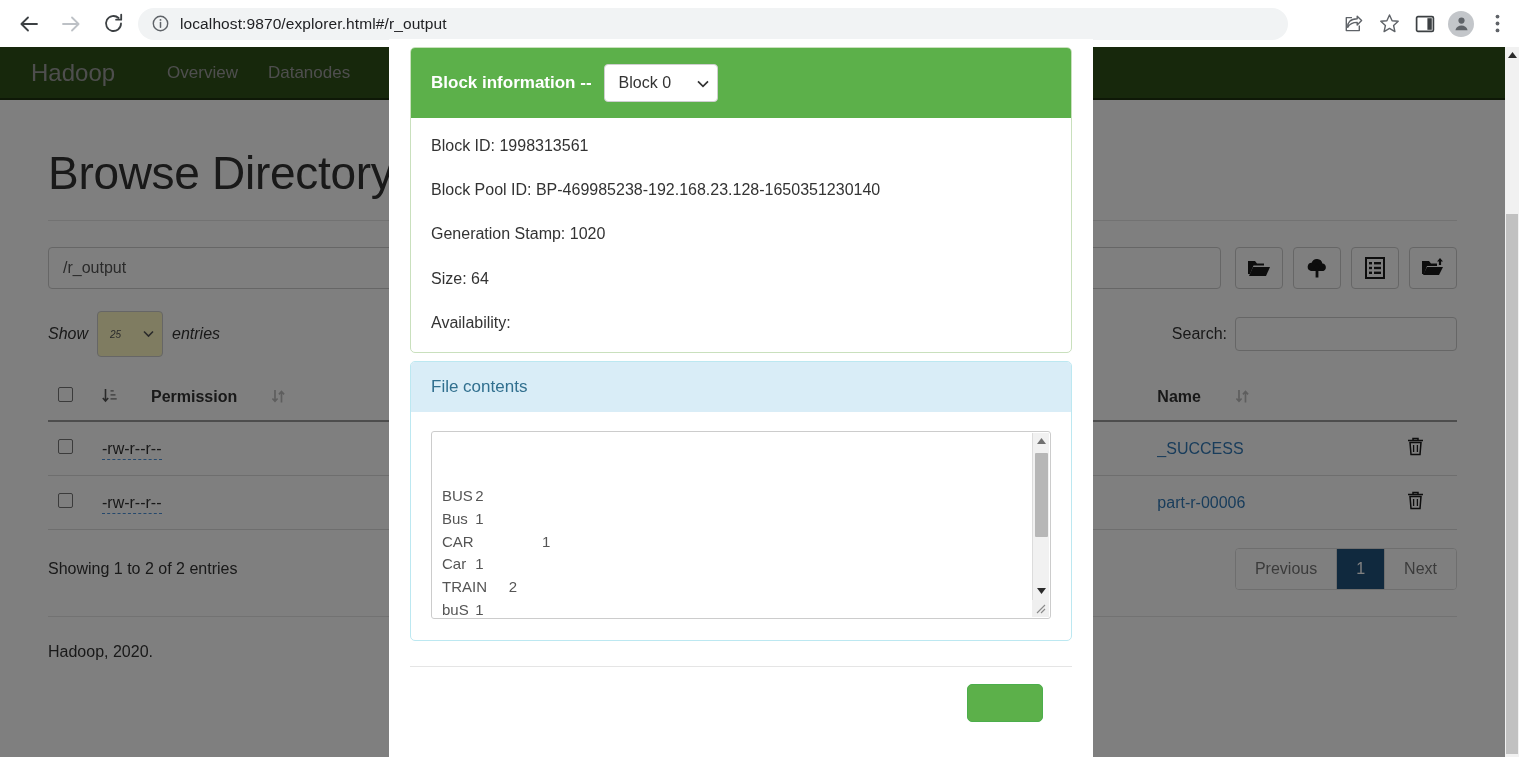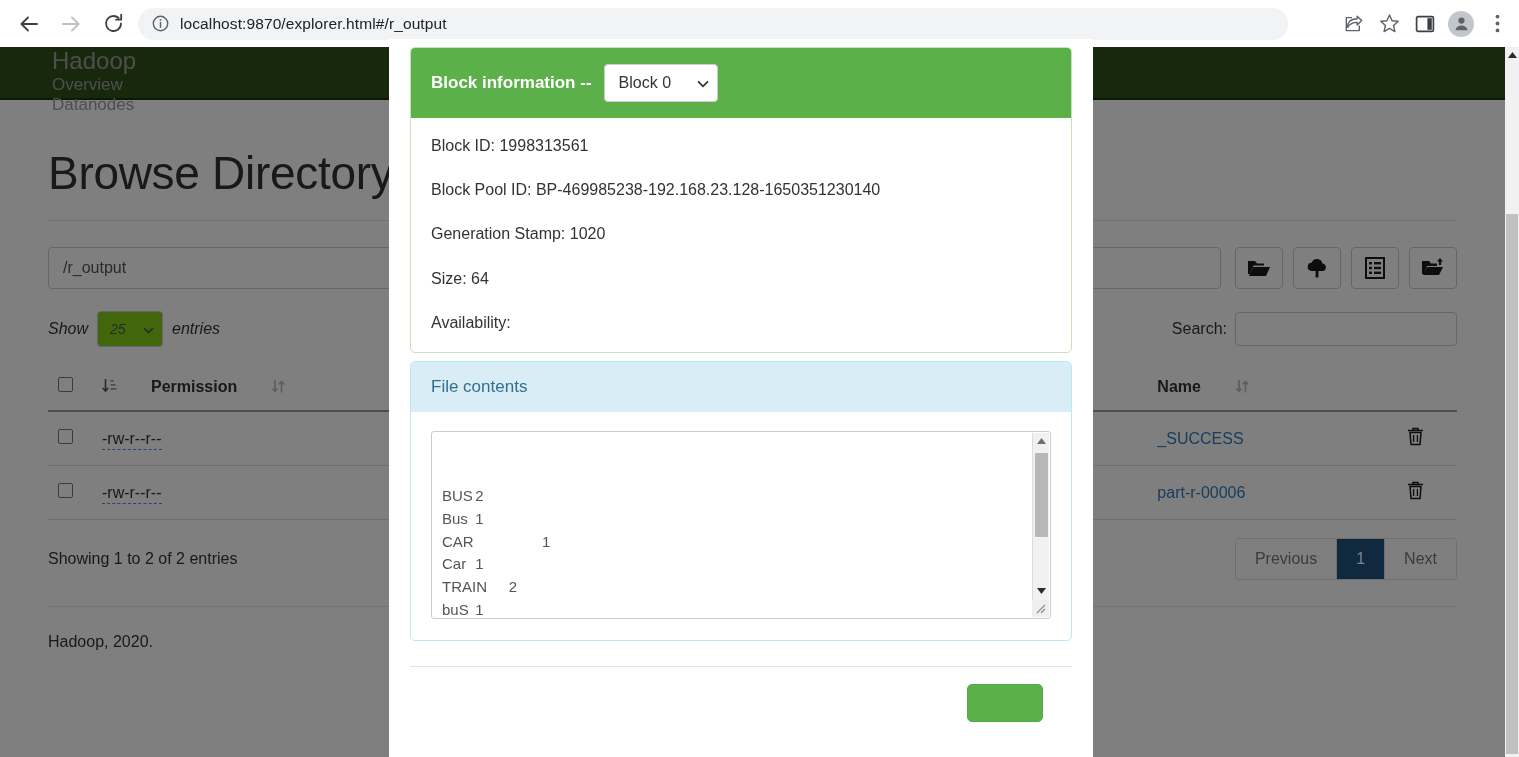--- a/index.html
+++ b/index.html
@@ -74,22 +74,22 @@
     left: 0; top: 47px;
     width: 1505px; height: 710px;
     background: #ffffff;
     overflow: hidden;
   }
   .navbar {
     height: 53px;
     background: #2f5119;
     border-bottom: 2px solid #1c310f;
     display: flex;
-    padding-left: 37px;
-    flex-direction: column;
+    align-items: center;
+    padding-left: 16px;
   }
   .navbar-brand {
     font-size: 24px;
     color: #9d9d9d;
     margin-right: 22px;
     padding: 0 15px;
   }
   .navbar-link {
     font-size: 17px;
     color: #9d9d9d;
@@ -139,25 +139,25 @@
   .controls-row {
     display: flex;
     align-items: center;
     margin-top: 22px;
   }
   .show-entries {
     font-size: 16px; color: #333;
     display: flex; align-items: center; gap: 9px; font-style: italic;
   }
   .len-select {
-    height: 36px;
+    height: 46px;
     border: 1px solid #ccc;
     border-radius: 4px;
-    background: #84cc16;
-    font-size: 14px;
+    background: #fef9c3;
+    font-size: 10px;
     color: #555;
     padding: 0 26px 0 12px;
     appearance: none;
     position: relative;
     display: flex; align-items: center;
     min-width: 66px;
   }
   .sel-caret {
     position: absolute; right: 8px; top: 50%;
     transform: translateY(-50%);

